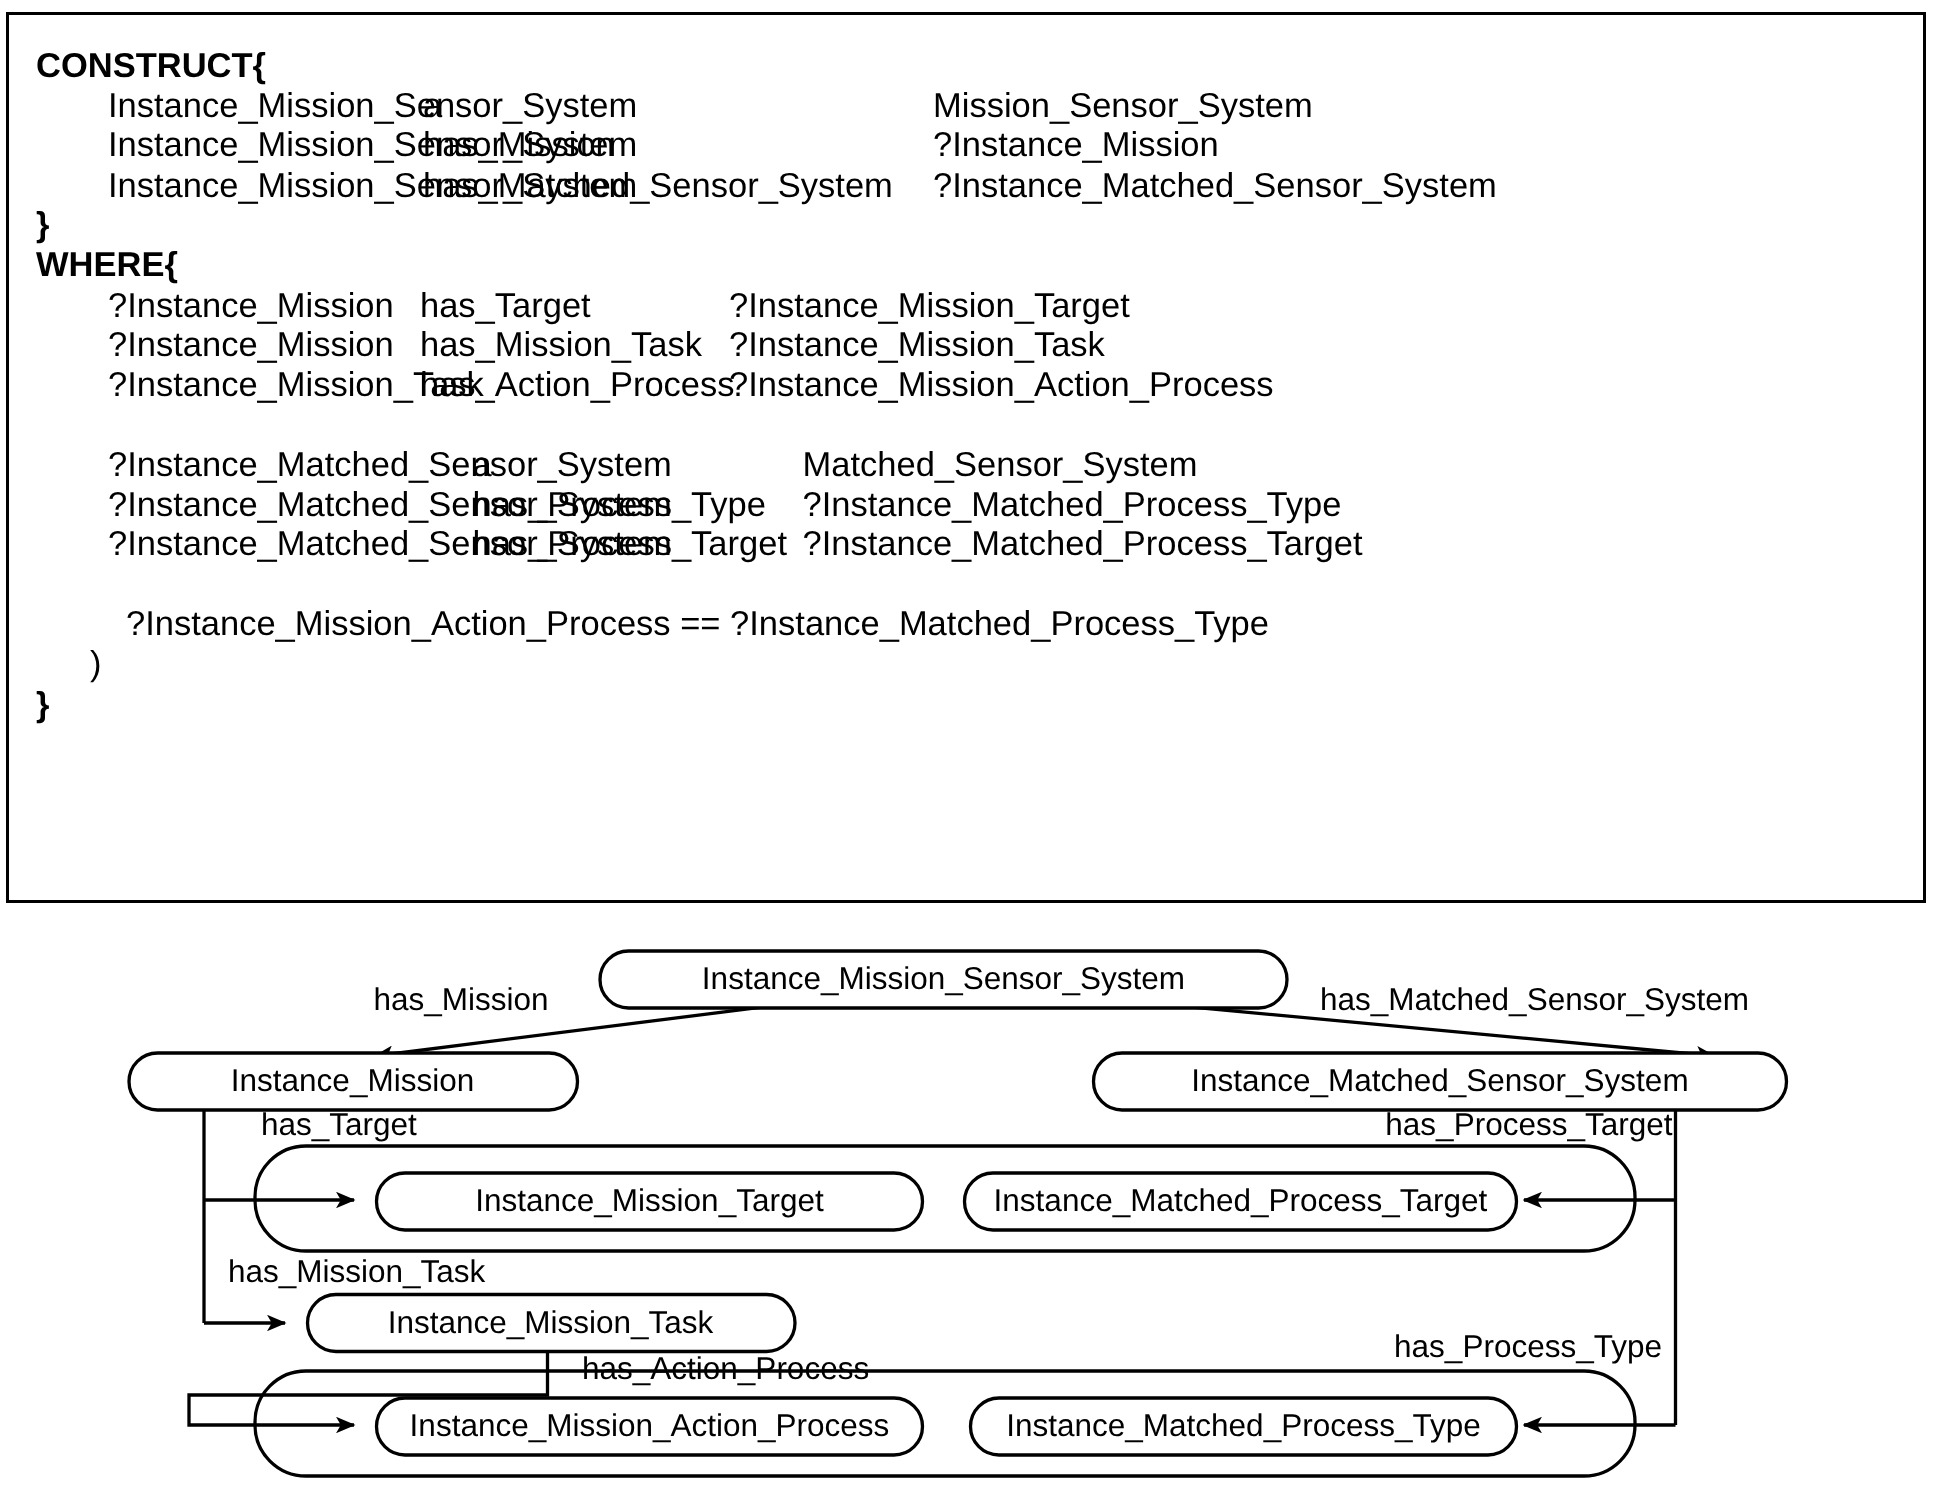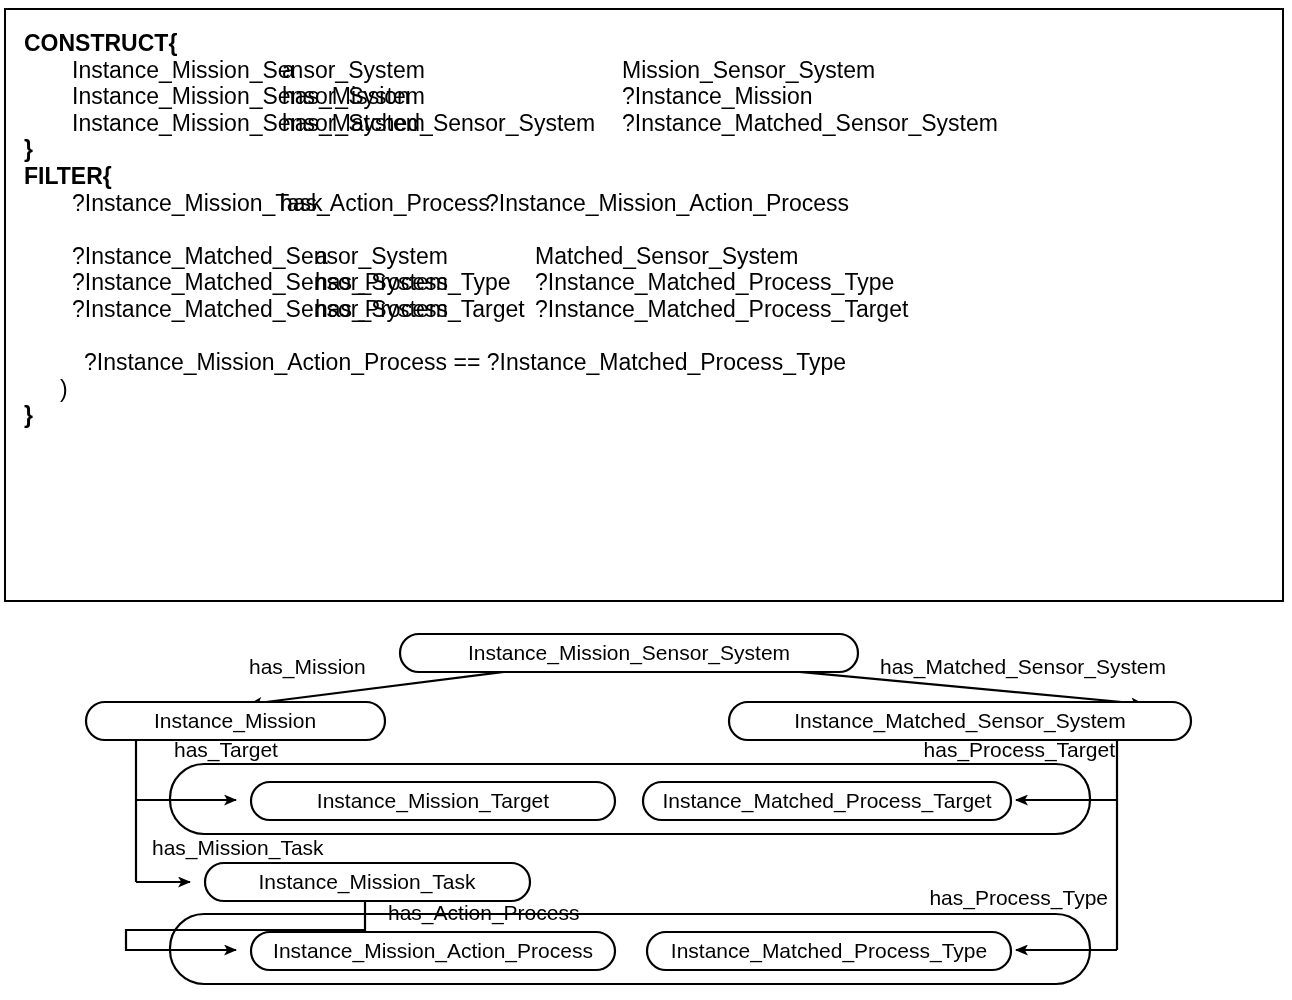--- a/index.html
+++ b/index.html
@@ -130,23 +130,29 @@
       </div>
       <div class="code-line indent1">
         <span class="tok c-subj">Instance_Mission_Sensor_System</span><span class="tok c-pred">has_Matched_Sensor_System</span><span class="tok">?Instance_Matched_Sensor_System</span>
       </div>
 
       <div class="code-line">
         <span class="kw">}</span>
       </div>
 
       <div class="code-line">
-        <span class="kw">FILTER{</span>
-      </div>
-
+        <span class="kw">WHERE{</span>
+      </div>
+
+      <div class="code-line indent1">
+        <span class="tok c-subj2" style="width:208px">?Instance_Mission</span><span class="tok c-pred2">has_Target</span><span class="tok">?Instance_Mission_Target</span>
+      </div>
+      <div class="code-line indent1">
+        <span class="tok c-subj2" style="width:208px">?Instance_Mission</span><span class="tok c-pred2">has_Mission_Task</span><span class="tok">?Instance_Mission_Task</span>
+      </div>
       <div class="code-line indent1">
         <span class="tok c-subj2" style="width:208px">?Instance_Mission_Task</span><span class="tok c-pred2">has_Action_Process</span><span class="tok">?Instance_Mission_Action_Process</span>
       </div>
 
       <div class="code-line blank">&nbsp;</div>
 
       <div class="code-line indent1">
         <span class="tok c-subj3">?Instance_Matched_Sensor_System</span><span class="tok c-pred3" style="width:220px">a</span><span class="tok">Matched_Sensor_System</span>
       </div>
       <div class="code-line indent1">

